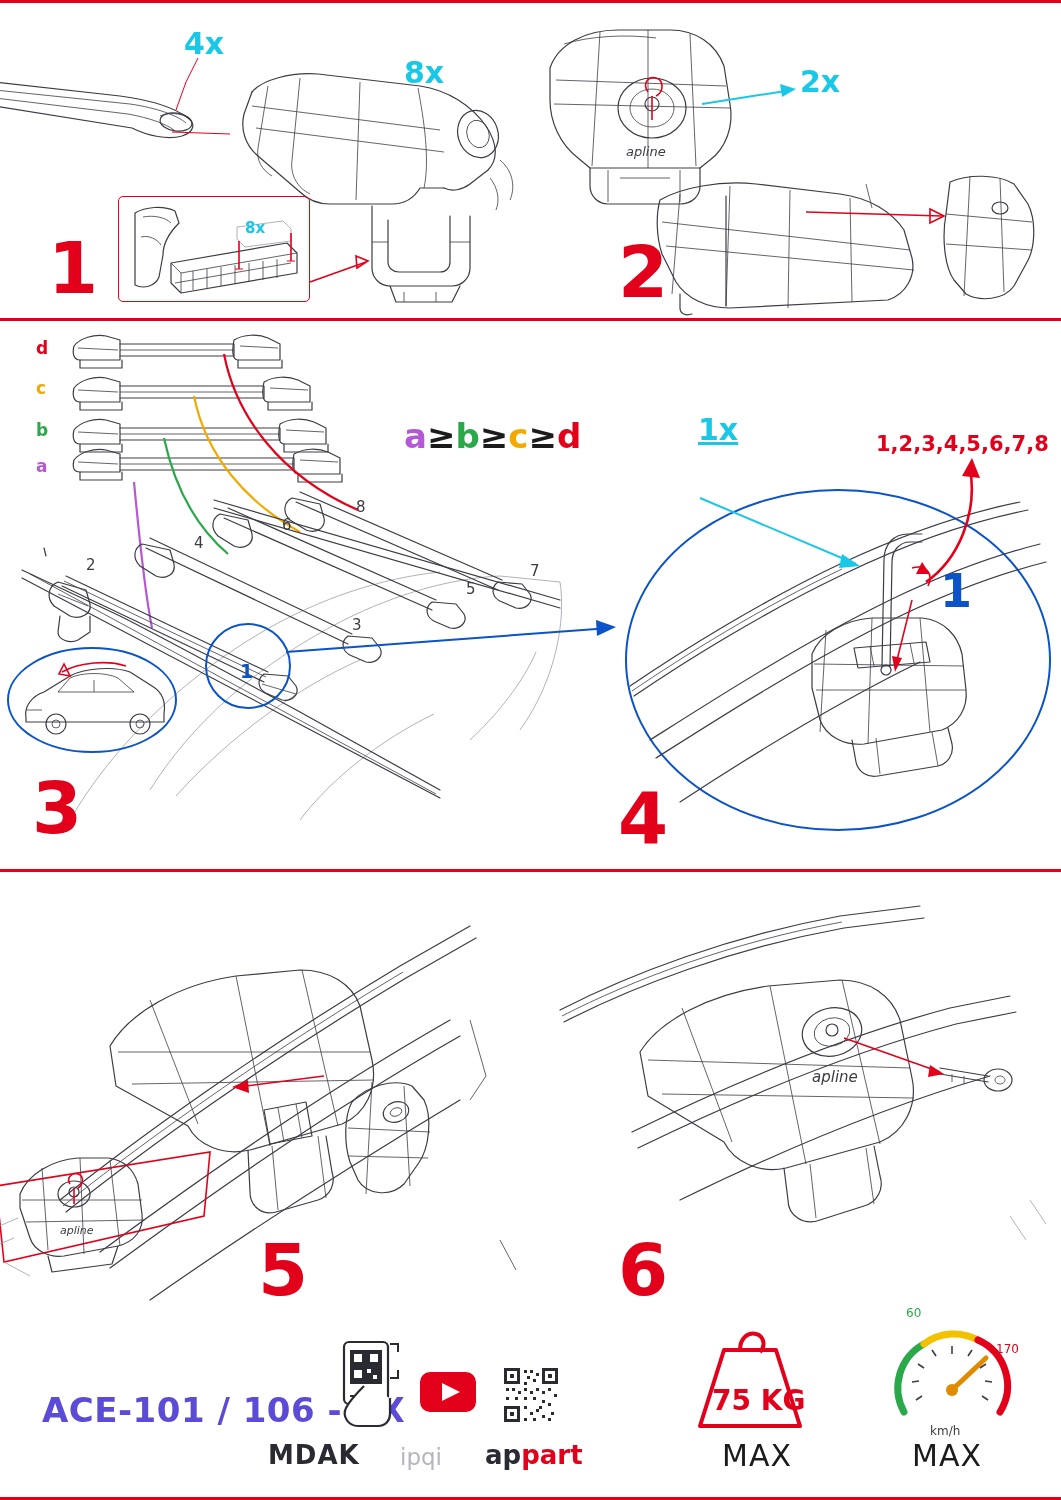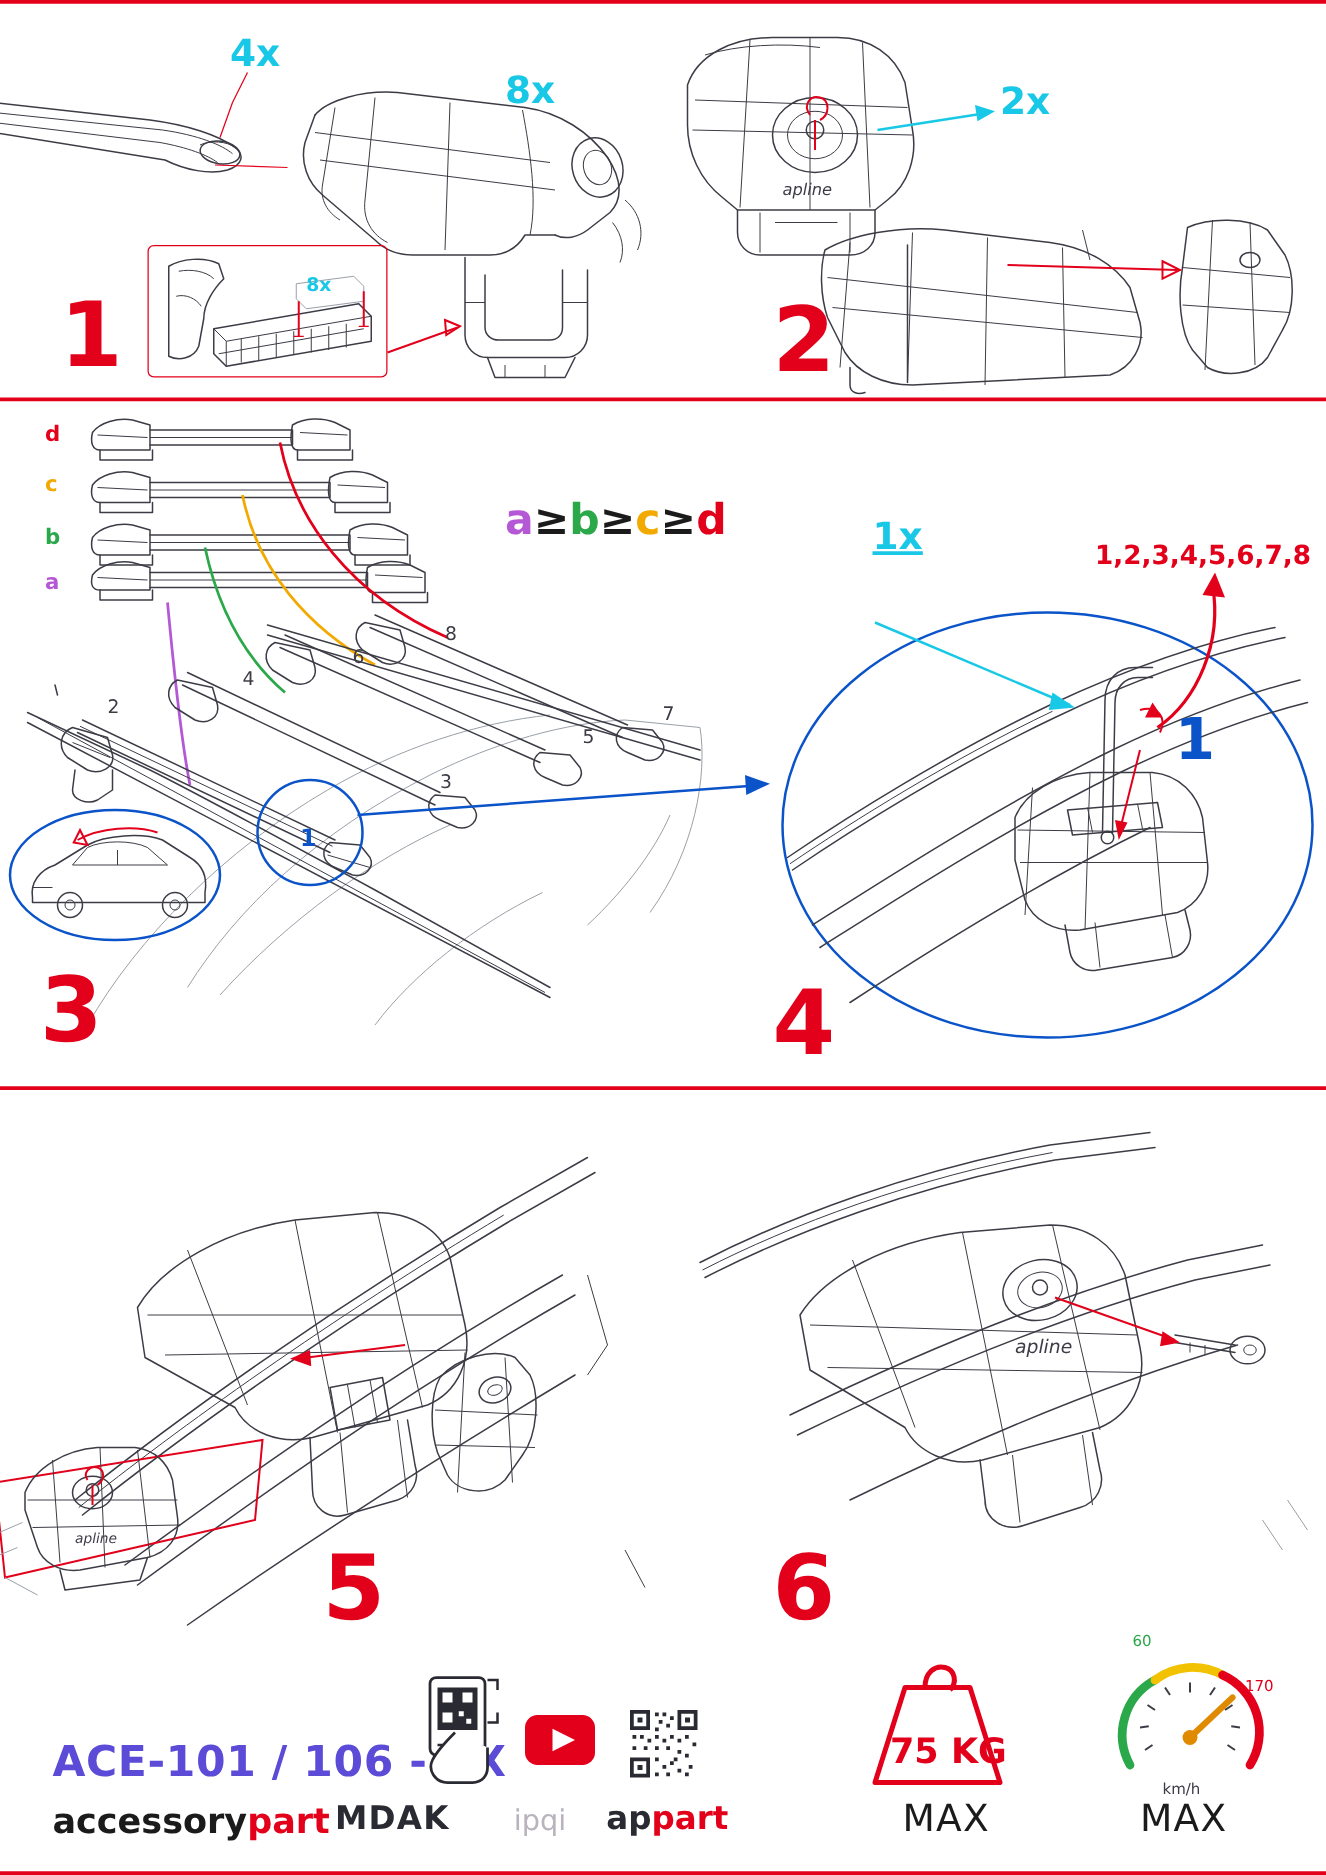--- a/index.html
+++ b/index.html
@@ -22,21 +22,21 @@
   .blue{fill:none;stroke:#0a53c8;stroke-width:2;}
   .cyan{fill:none;stroke:#18c8e6;stroke-width:2;}
   .lbl{position:absolute;font-family:"DejaVu Sans",sans-serif;font-size:17px;}
   .abcd{position:absolute;font-family:"DejaVu Sans",sans-serif;font-size:34px;font-weight:700;}
   .smallnum{position:absolute;font-family:"DejaVu Sans",sans-serif;font-size:15px;fill:#3c3c46;color:#3c3c46;}
   .footer-title{position:absolute;left:42px;top:1390px;color:#5b4bd6;font-family:"DejaVu Sans",sans-serif;font-size:34px;font-weight:700;letter-spacing:.5px;}
   .footer-brand{position:absolute;left:42px;top:1440px;font-family:"DejaVu Sans",sans-serif;font-size:28px;font-weight:700;}
   .footer-brand .a{color:#1b1b1b;}
   .footer-brand .b{color:#e3001b;}
   .mdak{position:absolute;left:268px;top:1440px;font-family:"DejaVu Sans",sans-serif;font-size:26px;font-weight:700;color:#2a2a33;letter-spacing:1px;}
-  .ipqi{position:absolute;left:400px;top:1444px;font-family:"DejaVu Sans",sans-serif;font-size:23px;color:#b9b3bd;margin-left:11px;}
+  .ipqi{position:absolute;left:400px;top:1444px;font-family:"DejaVu Sans",sans-serif;font-size:23px;color:#b9b3bd;}
   .apline{position:absolute;left:485px;top:1440px;font-family:"DejaVu Sans",sans-serif;font-size:26px;}
   .apline .ap{color:#2a2a33;font-weight:700;}
   .apline .line{color:#e3001b;font-weight:600;}
   .maxlabel{position:absolute;font-family:"DejaVu Sans",sans-serif;font-size:30px;color:#1b1b1b;letter-spacing:1px;}
   .kgtxt{position:absolute;color:#e3001b;font-family:"DejaVu Sans",sans-serif;font-size:28px;font-weight:700;}
   .kmh{position:absolute;font-family:"DejaVu Sans",sans-serif;font-size:12px;color:#3c3c46;}
   .gnum{position:absolute;font-family:"DejaVu Sans",sans-serif;font-size:12px;}
   .seq{position:absolute;font-family:"DejaVu Sans",sans-serif;font-size:21px;font-weight:700;margin-top:26px;}
   .blue1{position:absolute;color:#0a53c8;font-family:"DejaVu Sans",sans-serif;font-size:46px;font-weight:700;}
 </style>
@@ -205,21 +205,21 @@
         <path class="ln2" d="M272,14 L310,16"></path>
         <path class="ln" d="M270,28 L270,36 L314,36 L314,28"></path>
       </g>
     </svg>
   </div>
   <div class="lbl" style="left:36px;top:338px;color:#e3001b;font-weight:700;">d</div>
   <div class="lbl" style="left:36px;top:378px;color:#f2a900;font-weight:700;">c</div>
   <div class="lbl" style="left:36px;top:420px;color:#2aa84a;font-weight:700;">b</div>
   <div class="lbl" style="left:36px;top:456px;color:#b558d6;font-weight:700;">a</div>
 
-  <div style="position:absolute;left:404px;top:396px;">
+  <div style="position:absolute;left:404px;top:416px;">
     <span class="abcd" style="position:relative;color:#b558d6;">a</span><span class="abcd" style="position:relative;color:#1b1b1b;">≥</span><span class="abcd" style="position:relative;color:#2aa84a;">b</span><span class="abcd" style="position:relative;color:#1b1b1b;">≥</span><span class="abcd" style="position:relative;color:#f2a900;">c</span><span class="abcd" style="position:relative;color:#1b1b1b;">≥</span><span class="abcd" style="position:relative;color:#e3001b;">d</span>
   </div>
 
   <div class="panel" style="left:28px;top:326px;width:400px;height:330px;">
     <svg width="400" height="330" viewBox="0 0 400 330">
       <path style="fill:none;stroke:#e3001b;stroke-width:2.2" d="M196,28 C208,90 252,150 330,184"></path>
       <path style="fill:none;stroke:#f2a900;stroke-width:2.2" d="M166,70 C178,130 218,176 272,206"></path>
       <path style="fill:none;stroke:#2aa84a;stroke-width:2.2" d="M136,112 C148,168 172,204 200,228"></path>
       <path style="fill:none;stroke:#b558d6;stroke-width:2.2" d="M106,156 C112,220 118,272 124,302"></path>
     </svg>
@@ -433,21 +433,20 @@
 
       <path class="red" d="M304,138 L400,172"></path>
       <path d="M390,165 L404,174 L388,177 Z" fill="#e3001b"></path>
       <path class="lnl" d="M490,300 L506,324"></path>
       <path class="lnl" d="M470,316 L486,340"></path>
     </svg>
   </div>
   <div class="step-num" style="left:618px;top:1234px;">6</div>
 
   <div class="footer-title">ACE-101 / 106 - 4X</div>
-  <div class="footer-brand"><span class="a">accessory</span><span class="b">part</span></div>
 
   <div class="panel" style="left:336px;top:1340px;width:84px;height:92px;">
     <svg width="84" height="92" viewBox="0 0 84 92">
       <rect x="8" y="2" width="44" height="62" rx="5" fill="none" stroke="#2a2a33" stroke-width="2.2"></rect>
       <rect x="14" y="10" width="32" height="34" fill="#2a2a33"></rect>
       <rect x="18" y="14" width="8" height="8" fill="#fff"></rect>
       <rect x="34" y="14" width="8" height="8" fill="#fff"></rect>
       <rect x="18" y="30" width="8" height="8" fill="#fff"></rect>
       <rect x="31" y="29" width="4" height="4" fill="#fff"></rect>
       <rect x="37" y="35" width="4" height="4" fill="#fff"></rect>

